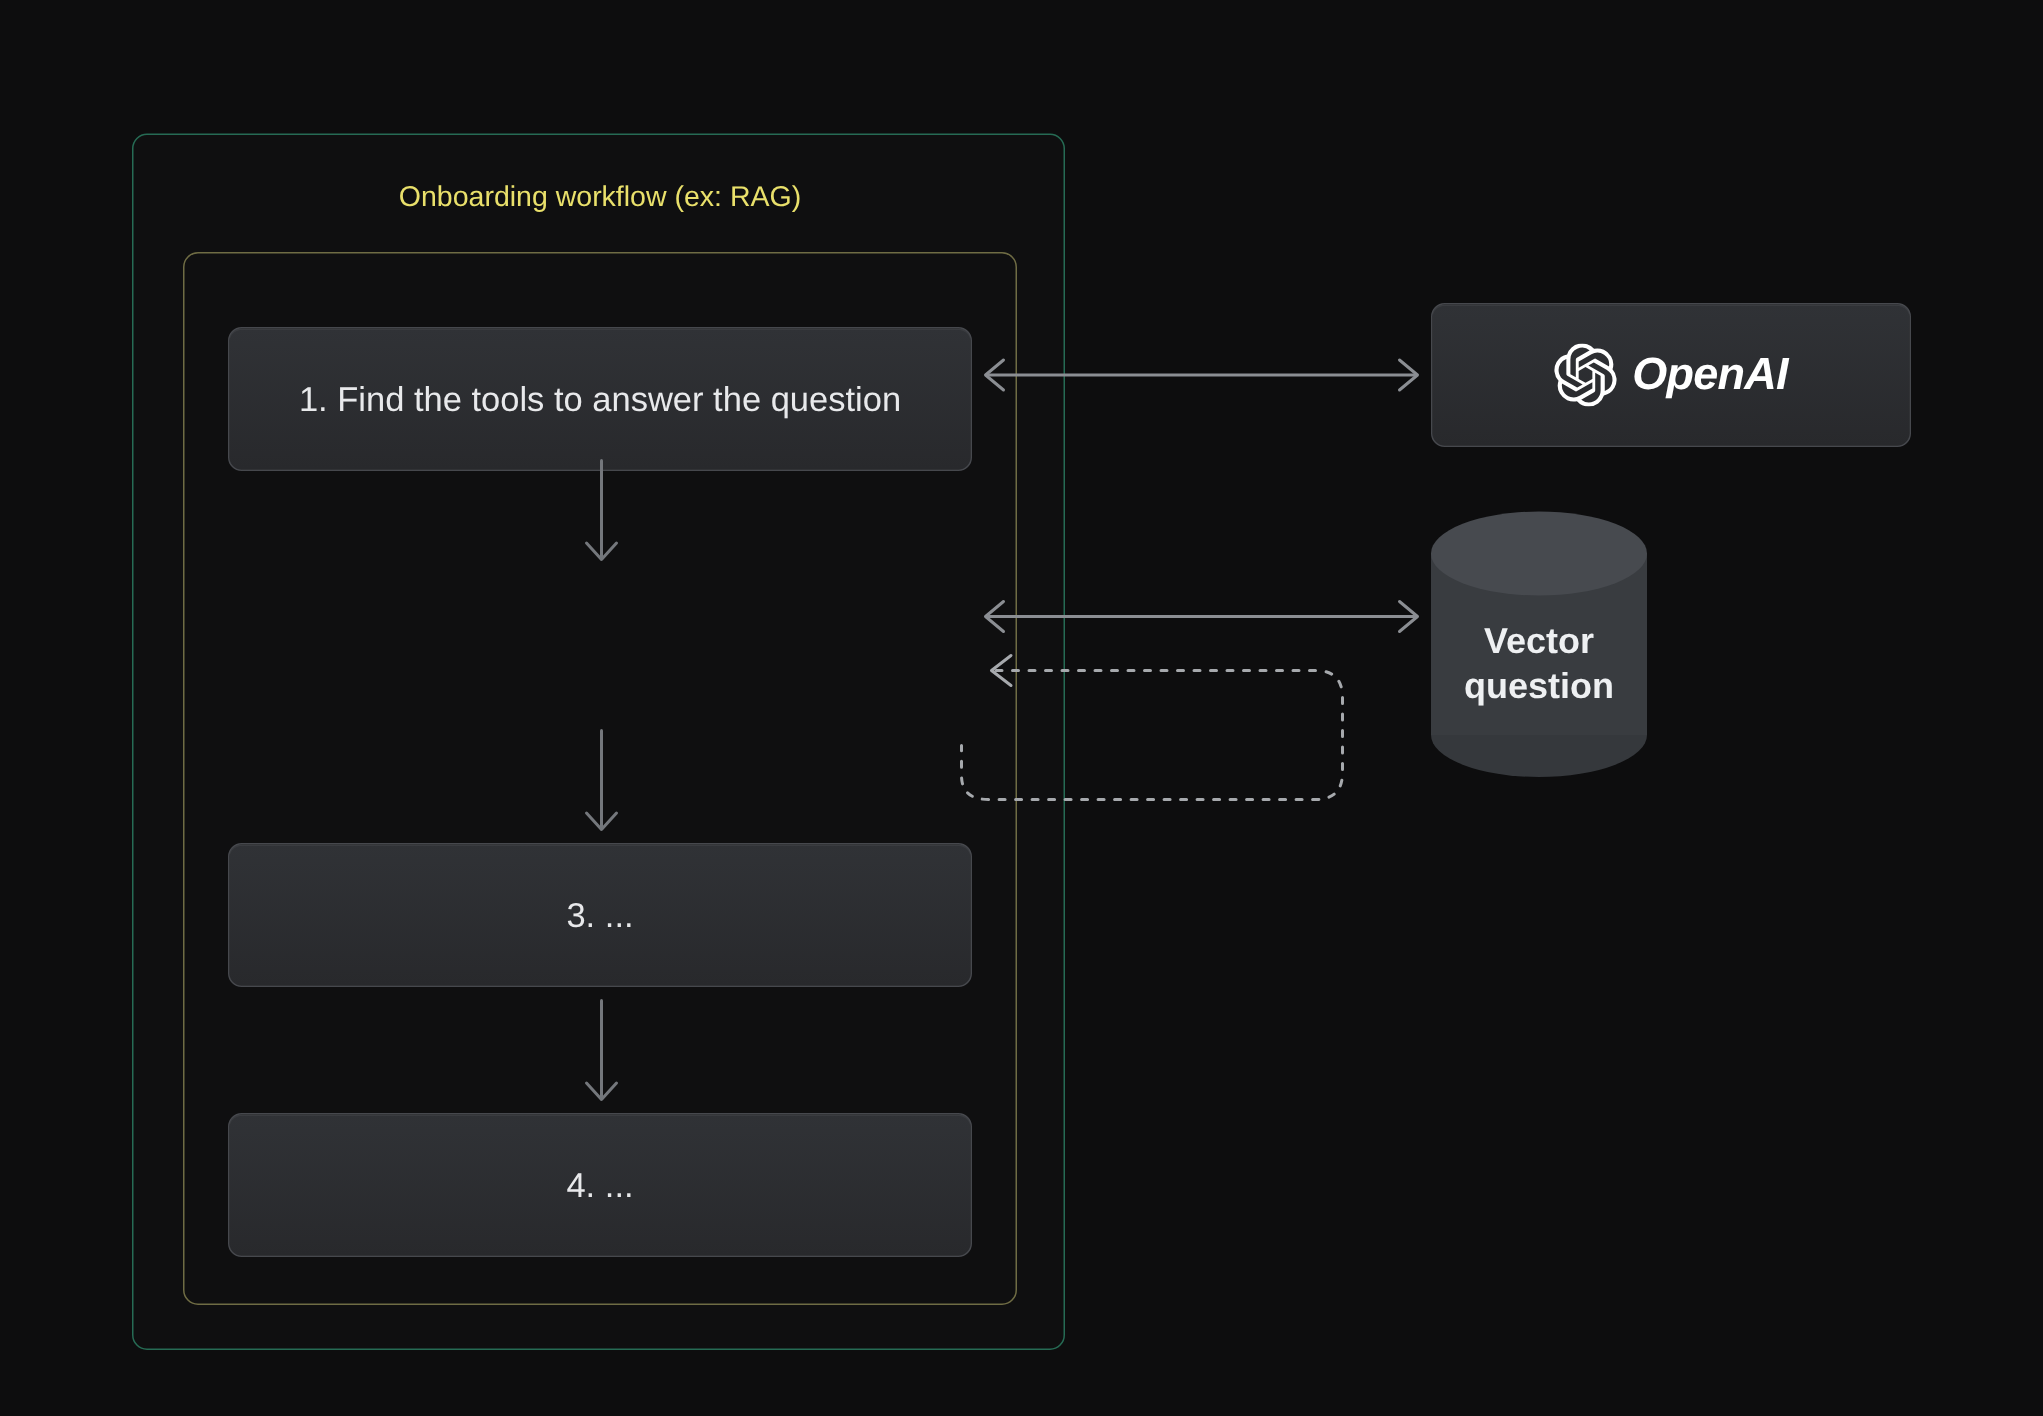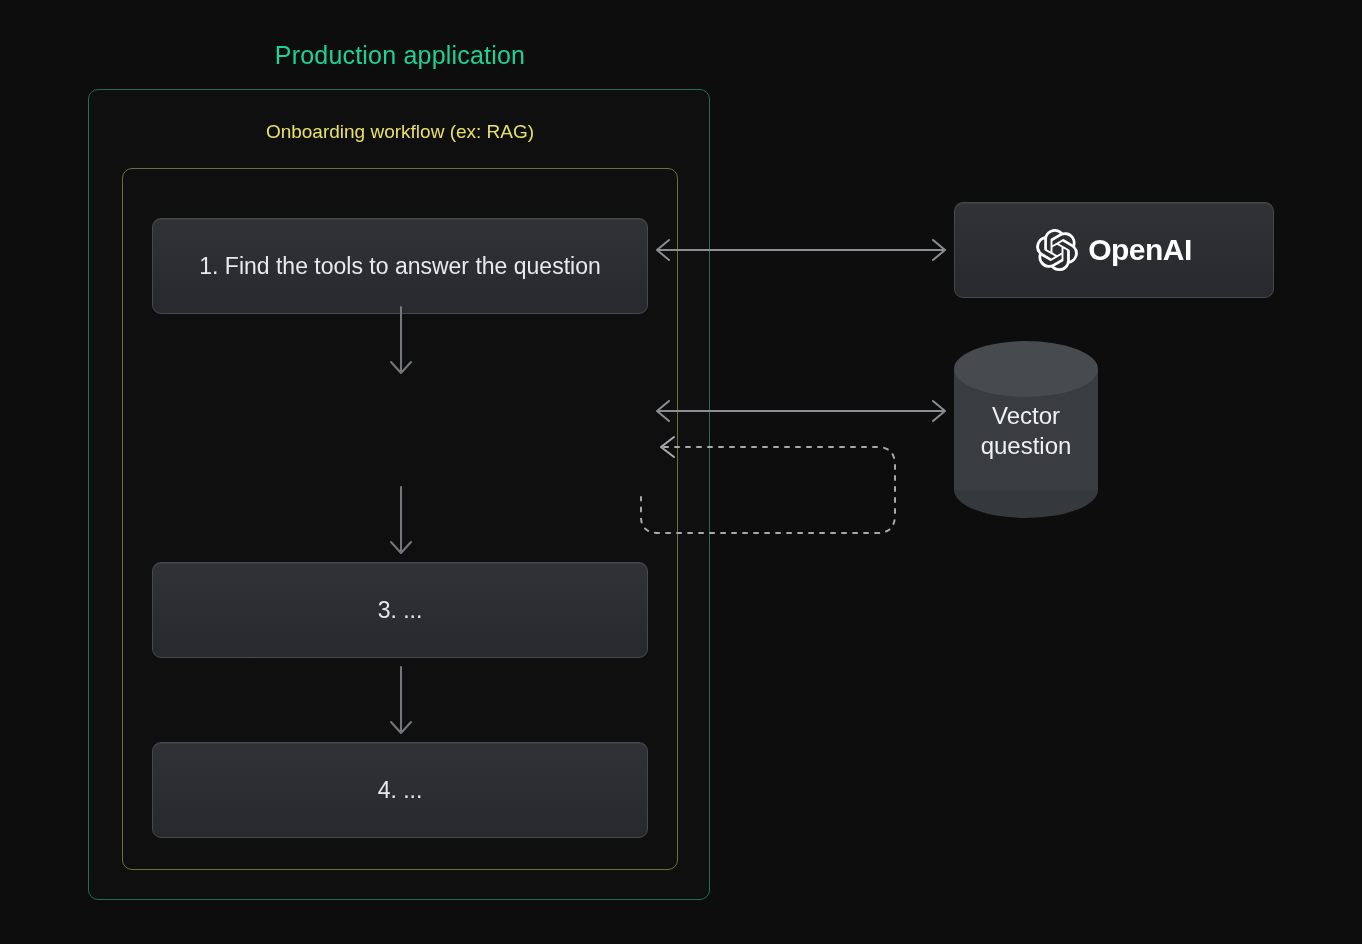--- a/index.html
+++ b/index.html
@@ -68,20 +68,21 @@
   .error-x {
     color: #c25e5b;
     font-weight: 700;
     font-size: 22px;
     margin-left: 10px;
     line-height: 1;
   }
   .openai-node {
     left: 954px; top: 202px; width: 320px; height: 96px;
     gap: 10px;
+    font-style: italic;
   }
   .openai-label {
     color: #ffffff;
     font-weight: 700;
     font-size: 30px;
     letter-spacing: -0.5px;
   }
   .openai-logo { width: 42px; height: 42px; display: block; }
   
   .cylinder {
@@ -100,40 +101,40 @@
     width: 144px; height: 121px;
     background: #393c40;
   }
   .cyl-top {
     position: absolute; left: 0; top: 0;
     width: 144px; height: 56px;
     border-radius: 50%;
     background: #474a4f;
   }
   .cyl-label {
-    position: absolute; left: 0; top: 60px;
+    position: absolute; left: 0; top: 72px;
     width: 144px;
     text-align: center;
     color: #eef0f2;
     font-size: 24px;
     line-height: 30px;
+    font-weight: bold;
   }
   .arrows {
     position: absolute;
     left: 0; top: 0;
     width: 1362px; height: 944px;
     pointer-events: none;
   }
 </style>
 </head>
 <body>
 
 <div class="canvas">
 
-  <div class="prod-title">Production application</div>
 
   <div class="group-green"></div>
 
   <div class="onboarding-title">Onboarding workflow (ex: RAG)</div>
 
   <div class="group-yellow"></div>
 
   <div class="node step step-1">
     <span>1. Find the tools to answer the question</span>
   </div>

